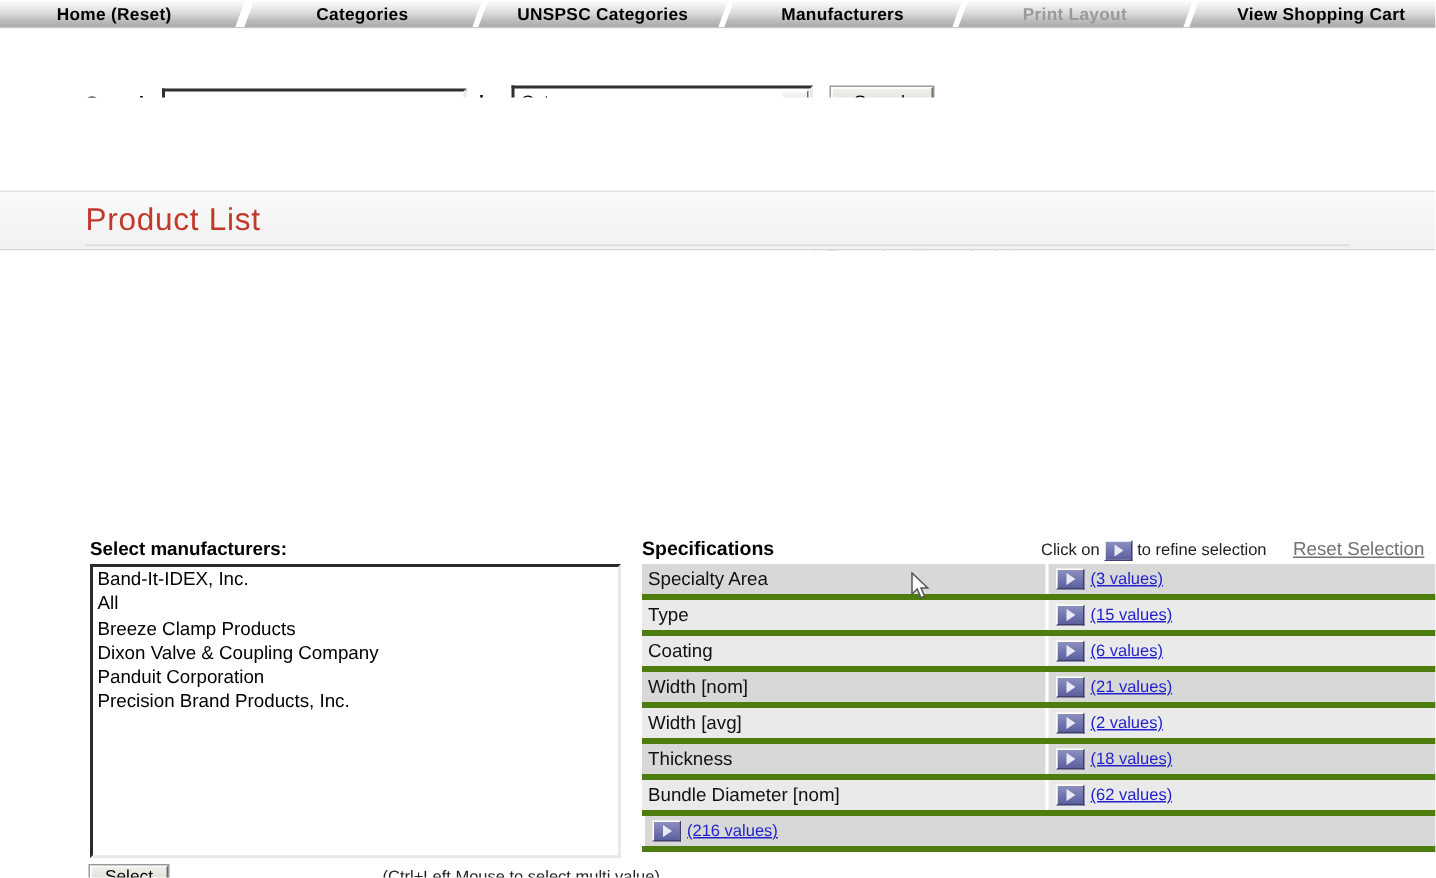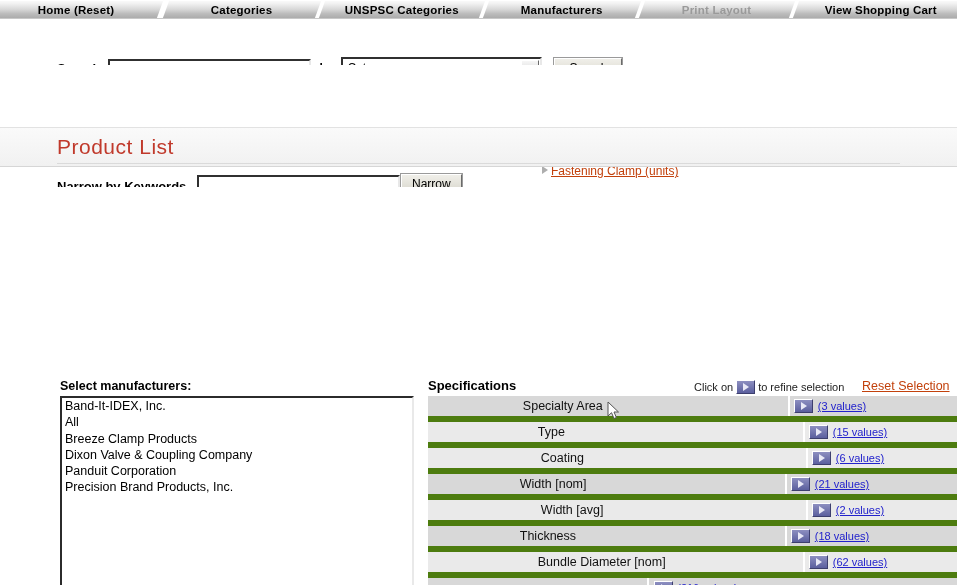--- a/index.html
+++ b/index.html
@@ -69,21 +69,21 @@
     font-size:12px;font-family:"Liberation Sans",sans-serif;
     padding:2px 10px;color:#000;cursor:pointer;
   }
   #search-button{margin-left:12px;padding:2px 14px;}
   .hr-thin{position:absolute;left:57px;top:64px;width:843px;height:1px;background:#d4d4d4;}
 
   
   .midblock{position:relative;height:62px;background:#fff;}
   .found{position:absolute;left:57px;top:84px;font-size:12px;white-space:nowrap;}
   .found b{font-weight:bold;}
-  a.lnk{color:#c2410c;text-decoration:underline;}
+  a.lnk{color:#737373;text-decoration:underline;}
   .reset1{position:absolute;left:227px;top:84px;font-size:13px;}
   .narrowlbl{position:absolute;left:57px;top:114px;font-weight:bold;font-size:13px;}
   #narrow-text{position:absolute;left:197px;top:110px;width:195px;}
   #narrow-button{position:absolute;left:401px;top:109px;padding:2px 10px;}
 
   .catbox{position:absolute;left:468px;top:81px;width:489px;line-height:17px;}
   .cat-label{color:#c00000;font-weight:bold;font-size:12.5px;}
   .tri{
     display:inline-block;width:0;height:0;
     border-top:4px solid transparent;border-bottom:4px solid transparent;
@@ -97,21 +97,21 @@
     background:linear-gradient(to bottom,#fafafa,#f1f1f1);
     border-top:1px solid #e2e2e2;border-bottom:1px solid #d6d6d6;
   }
   .banner h1{
     margin:0;position:absolute;left:57px;top:7px;
     color:#c0392b;font-size:21px;font-weight:normal;letter-spacing:0.5px;
   }
   .banner .under{position:absolute;left:57px;top:35px;width:843px;height:1px;background:#dadada;}
 
   
-  .main{position:relative;height:245px;background:#fff;margin-top:20px;}
+  .main{position:relative;height:245px;background:#fff;}
   .selman-lbl{position:absolute;left:60px;top:192px;font-weight:bold;font-size:12.5px;}
   .listbox{
     position:absolute;left:60px;top:209px;width:350px;height:192px;
     background:#fff;border:2px inset #dcdcdc;
     border-top-color:#7f7f7f;border-left-color:#7f7f7f;
     border-right-color:#e9e9e9;border-bottom-color:#e9e9e9;
     overflow:hidden;
   }
   .listbox .opt{font-size:12.5px;line-height:16.3px;padding-left:3px;white-space:nowrap;}
   #select-button{position:absolute;left:60px;top:410px;padding:1px 9px;font-size:11.5px;}
@@ -128,23 +128,23 @@
     border:1px solid #fff;border-right-color:#3d3f6e;border-bottom-color:#3d3f6e;
     position:relative;vertical-align:middle;
   }
   .refbtn:after{
     content:"";position:absolute;left:6px;top:2px;
     width:0;height:0;border-top:4px solid transparent;
     border-bottom:4px solid transparent;border-left:6px solid #e9e9f6;
   }
 
   .spectable{position:absolute;left:428px;top:209px;width:529px;}
-  .specrow{display:flex;align-items:center;height:20px;border-bottom:6px solid #4d7c0f;justify-content:center;}
+  .specrow{display:flex;align-items:center;height:20px;border-bottom:4px solid #4d7c0f;}
   .specrow.odd{background:#d8d8d8;}
-  .specrow.even{background:#eaeaea;padding-left:36px;}
+  .specrow.even{background:#eaeaea;}
   .specname{width:265px;padding-left:4px;font-size:12.5px;color:#111;}
   .specgap{width:2px;height:20px;background:#ffffff;}
   .specbtncell{width:28px;display:flex;align-items:center;justify-content:center;}
   .specval{font-size:11px;}
   .specval a{color:#2222cc;}
 
   
   .results{position:relative;background:#fff;}
 
   

